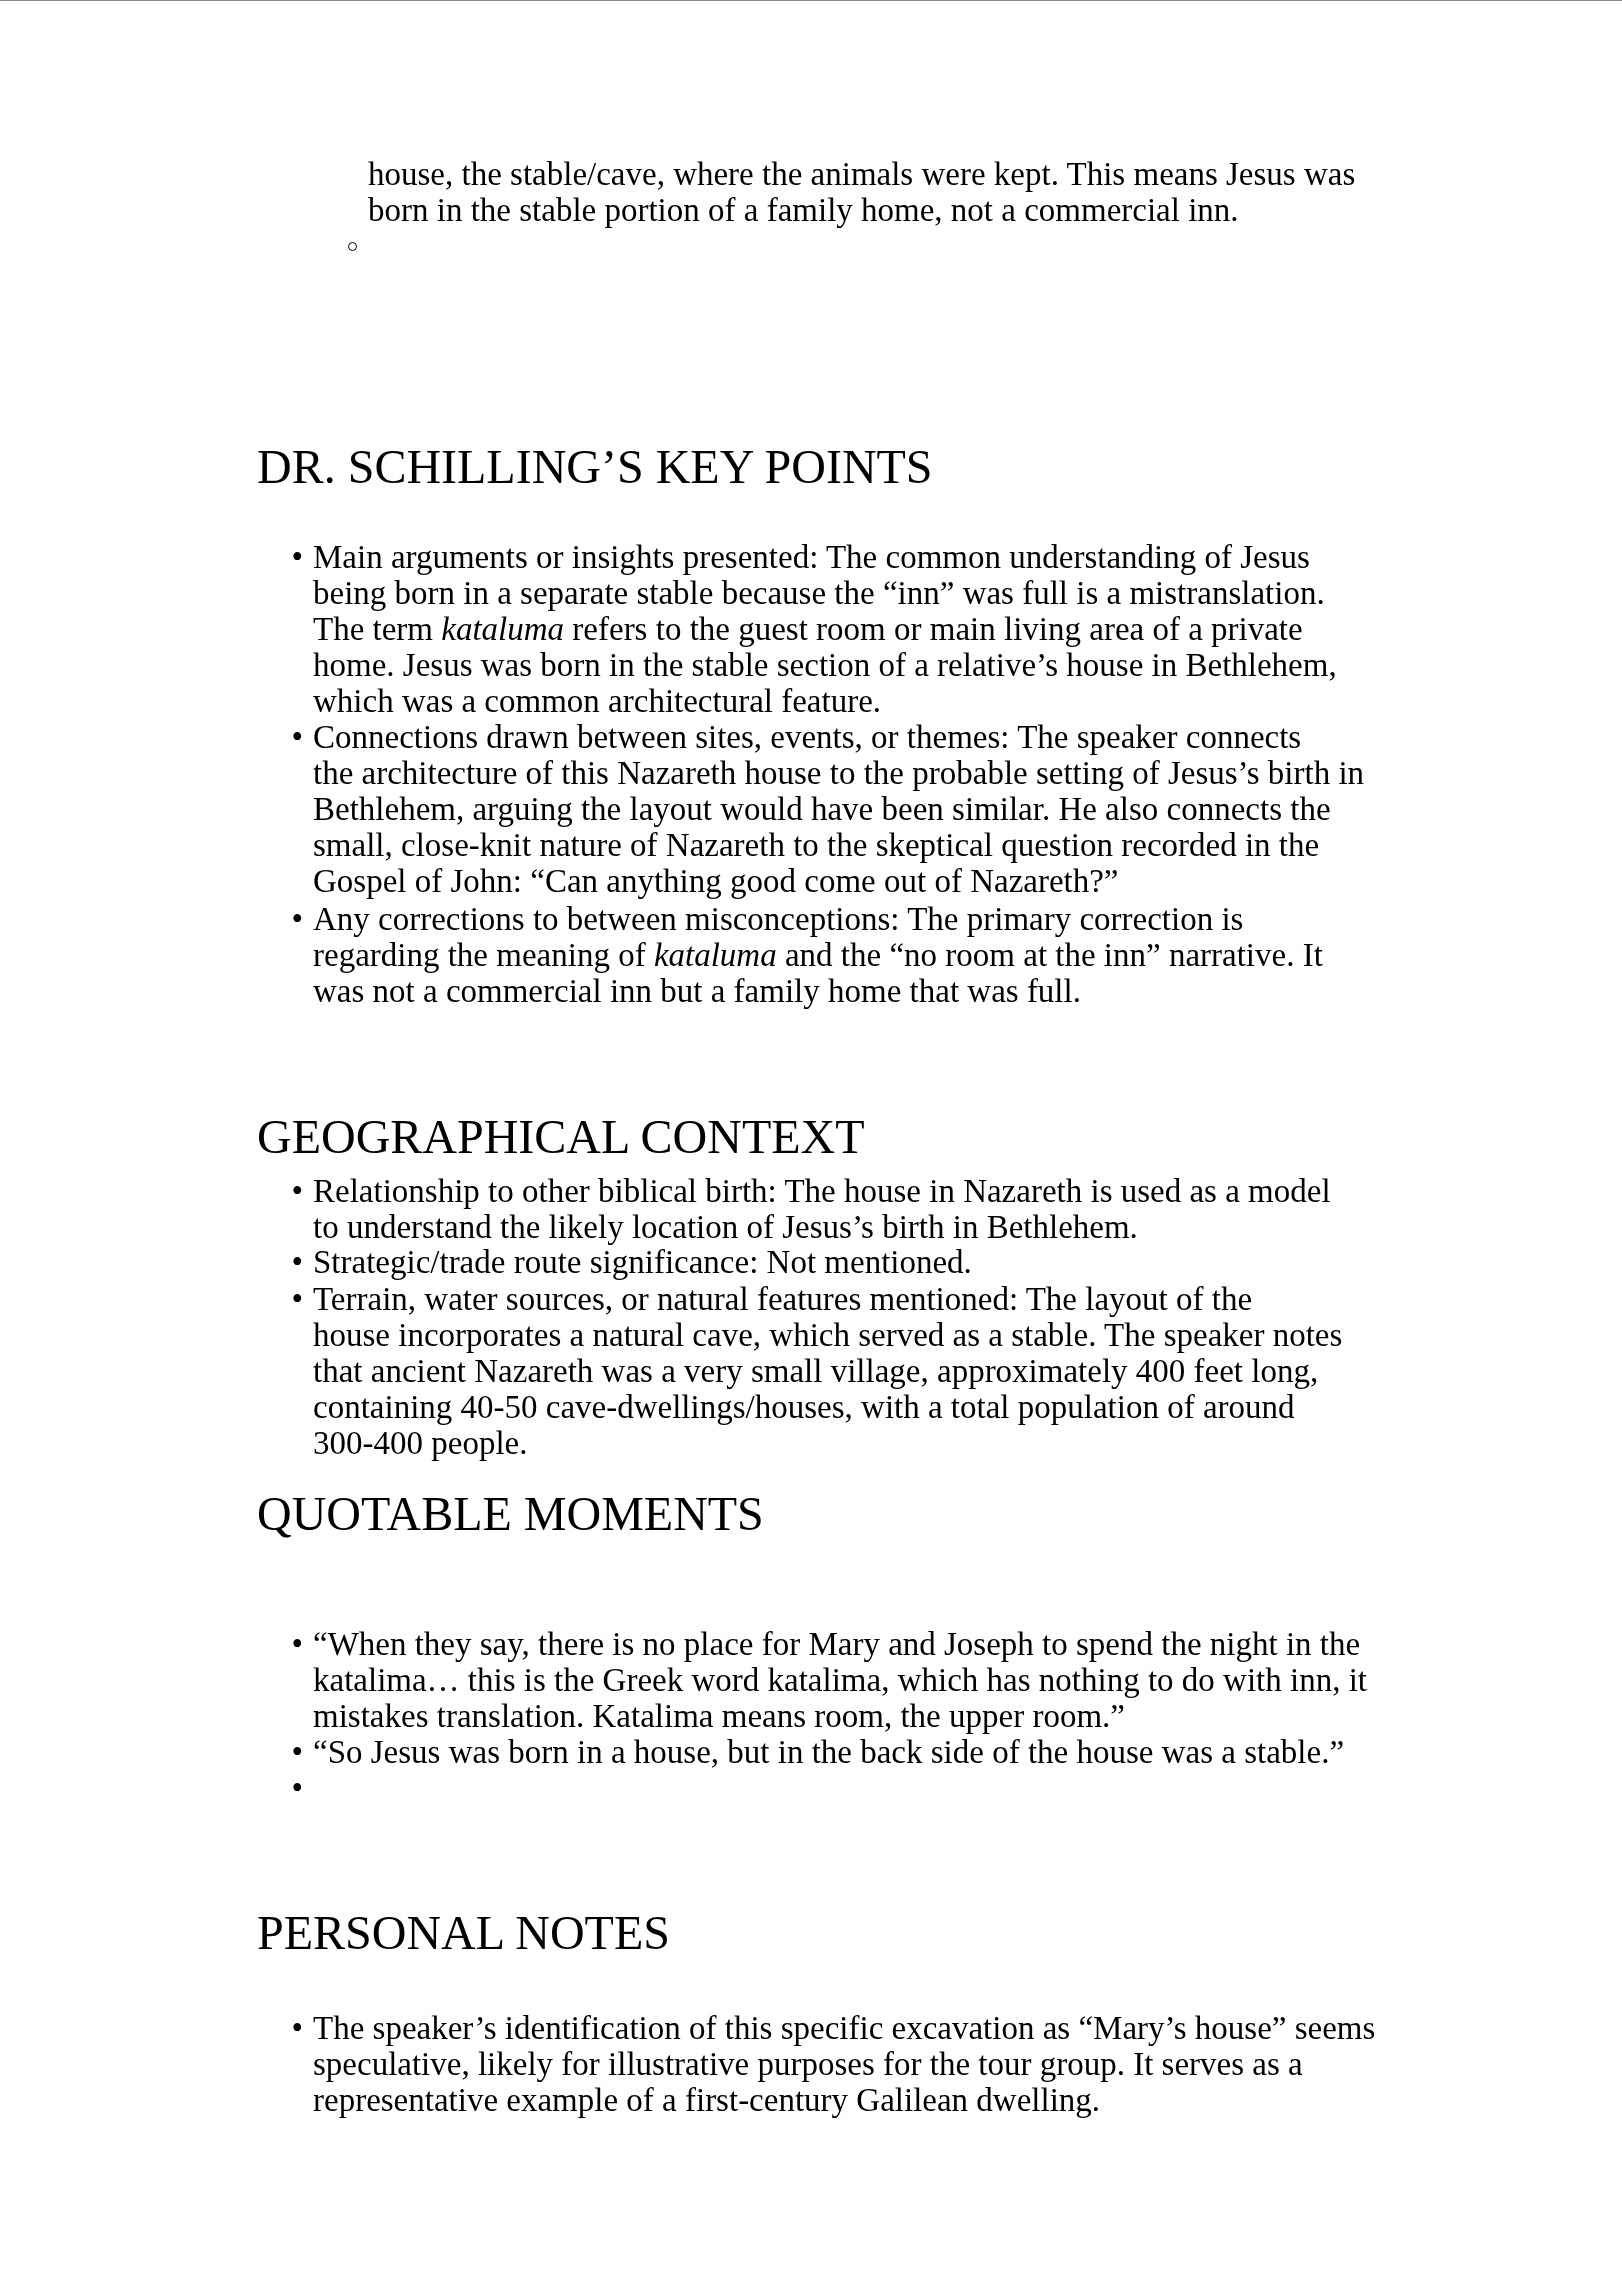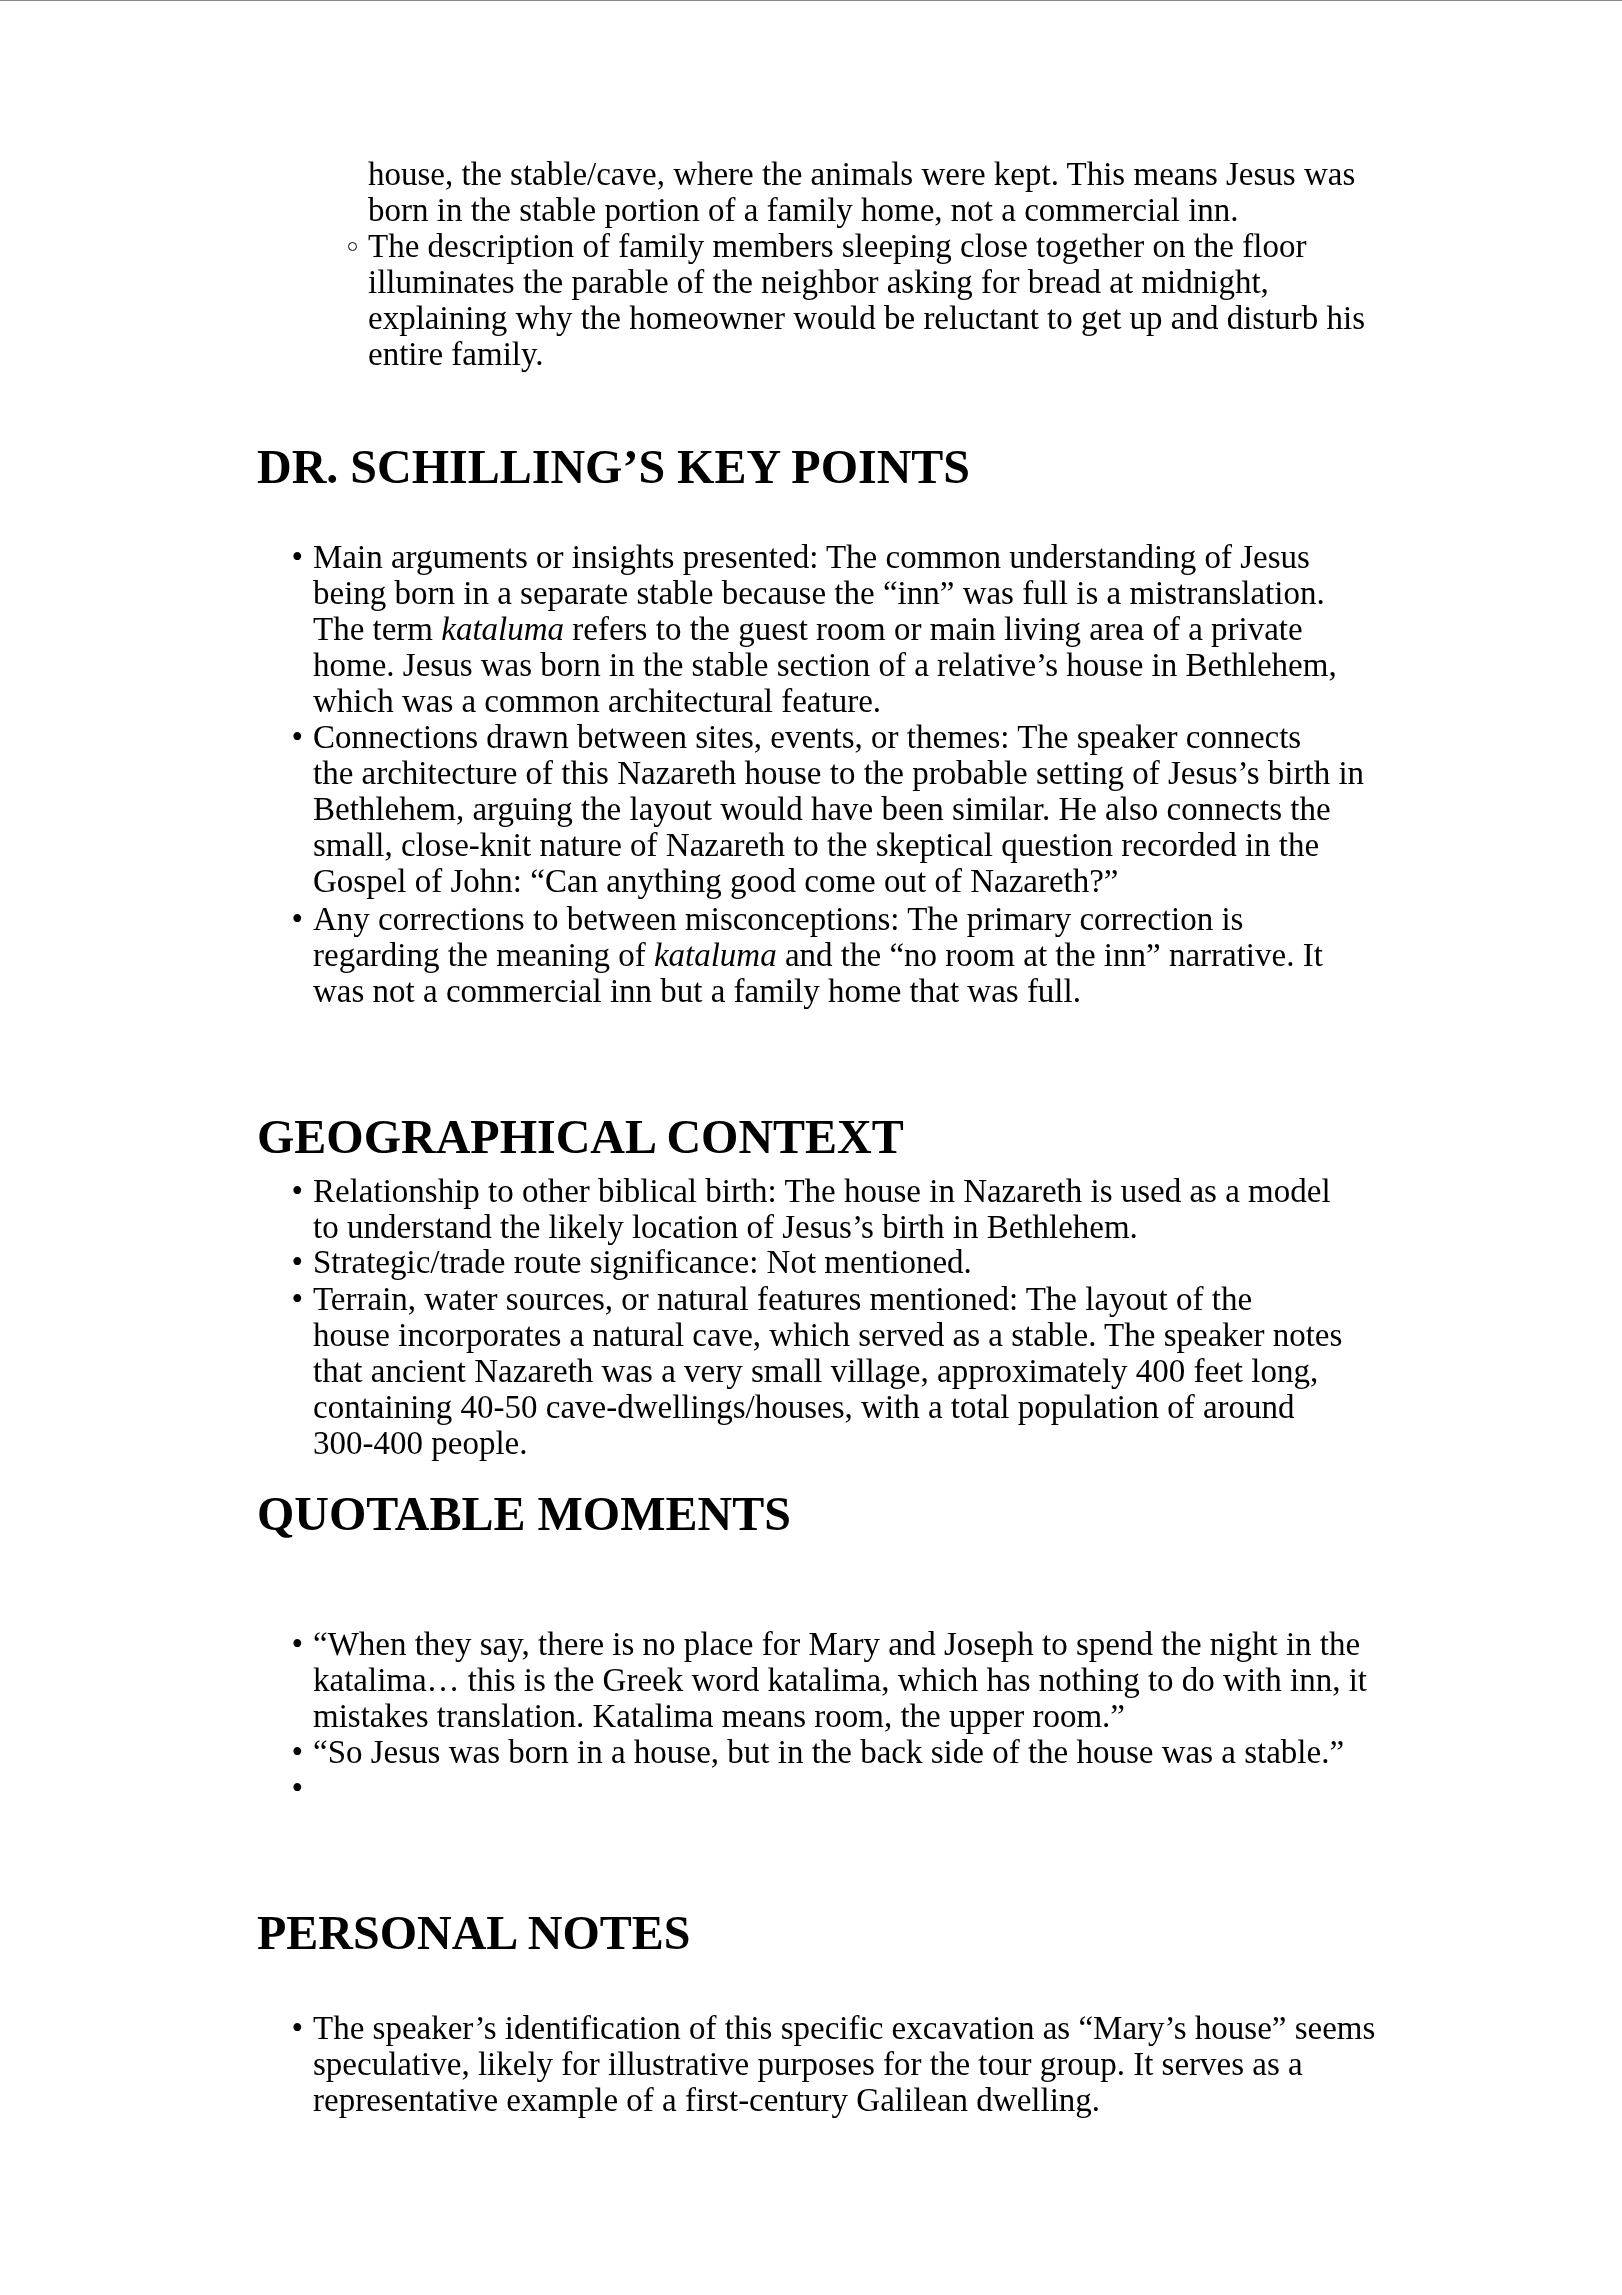--- a/index.html
+++ b/index.html
@@ -25,21 +25,21 @@
   .item .marker{
     position:absolute;
     left:-21.6px;top:0;
     font-size:33px;line-height:36px;
   }
   .heading{
     position:absolute;
     left:257px;
     font-size:48px;
     line-height:52px;
-    font-weight:bold;
+    font-weight:normal;
     white-space:nowrap;
   }
   .circle-bullet{
     position:absolute;
     width:7.2px;height:7.2px;
     border:1.6px solid #000;
     border-radius:50%;
     background:transparent;
   }
   em{font-style:italic;}
@@ -47,21 +47,20 @@
 </style>
 </head>
 <body>
 
 <div class="page">
 
   <div class="body-text cont" style="top:155px">house, the stable/cave, where the animals were kept. This means Jesus was<br>born in the stable portion of a family home, not a commercial inn.</div>
 
   <div class="circle-bullet" style="left:348px;top:241px"></div>
 
-  <div class="body-text cont" style="top:227px">The description of family members sleeping close together on the floor<br>illuminates the parable of the neighbor asking for bread at midnight,<br>explaining why the homeowner would be reluctant to get up and disturb his<br>entire family.</div>
 
   <div class="heading" style="top:440px">DR. SCHILLING’S KEY POINTS</div>
 
   <div class="body-text item" style="top:538px">
     <span class="marker">•</span>
     <span><strong>Main arguments or insights presented:</strong> The common understanding of Jesus<br>being born in a separate stable because the “inn” was full is a mistranslation.<br>The term <em>kataluma</em> refers to the guest room or main living area of a private<br>home. Jesus was born in the stable section of a relative’s house in Bethlehem,<br>which was a common architectural feature.</span>
   </div>
   <div class="body-text item" style="top:718px">
     <span class="marker">•</span>
     <span><strong>Connections drawn between sites, events, or themes:</strong> The speaker connects<br>the architecture of this Nazareth house to the probable setting of Jesus’s birth in<br>Bethlehem, arguing the layout would have been similar. He also connects the<br>small, close-knit nature of Nazareth to the skeptical question recorded in the<br>Gospel of John: “Can anything good come out of Nazareth?”</span>

